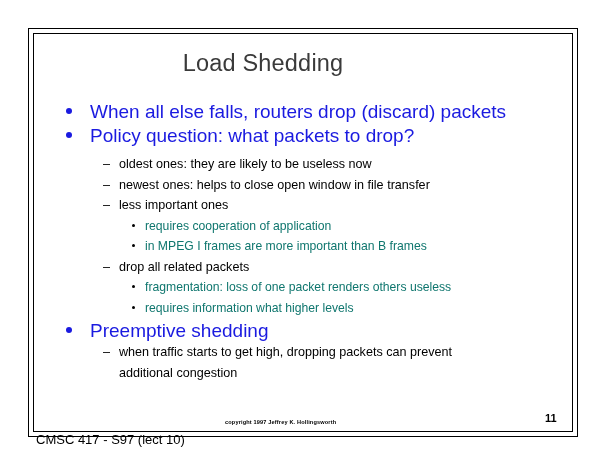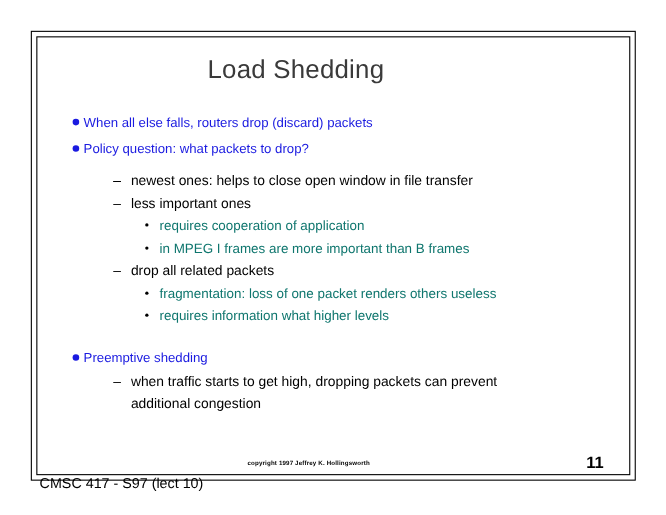--- a/index.html
+++ b/index.html
@@ -38,43 +38,43 @@
     top: 33px;
     width: 540px;
     height: 399px;
     border: 1.3px solid #000000;
     box-sizing: border-box;
     background: #ffffff;
   }
 
   .slide-title {
     position: absolute;
-    left: 34px;
+    left: 28px;
     top: 50px;
     width: 470px;
     text-align: center;
     font-size: 23.5px;
     color: #3a3a3a;
     letter-spacing: 0.2px;
     white-space: nowrap;
   }
 
   .body-area {
     position: absolute;
     left: 33px;
     top: 100px;
     width: 540px;
   }
 
   
   .lvl1 {
     position: relative;
     color: #1a1ae0;
-    font-size: 12px;
-    padding-left: 43px;
+    font-size: 19px;
+    padding-left: 57px;
     line-height: 23px;
     white-space: nowrap;
   }
   .lvl1 .dot {
     position: absolute;
     left: 33px;
     top: 8px;
     width: 6px;
     height: 6px;
     border-radius: 50%;
@@ -111,21 +111,21 @@
     top: 8px;
     width: 3.4px;
     height: 3.4px;
     border-radius: 50%;
     background: #000000;
   }
 
   .sp-before-1 { margin-top: 0px; }
   .sp-before-2 { margin-top: 1px; }
   .sp-before-3 { margin-top: 7px; }
-  .sp-before-4 { margin-top: 16px; }
+  .sp-before-4 { margin-top: 1px; }
   .wrapline { }
 
   
   .footer-left {
     position: absolute;
     left: 36px;
     top: 432px;
     font-size: 13px;
     color: #000000;
     white-space: nowrap;
@@ -135,23 +135,23 @@
     left: 225px;
     top: 419px;
     font-size: 5.6px;
     color: #000000;
     font-weight: bold;
     letter-spacing: 0.15px;
     white-space: nowrap;
   }
   .footer-page {
     position: absolute;
-    left: 533px;
+    left: 545px;
     top: 412px;
-    font-size: 15px;
+    font-size: 11px;
     font-weight: bold;
     color: #000000;
   }
 </style>
 </head>
 <body>
 
 <div id="slide-root">
 
   <div class="frame-outer"></div>
@@ -166,20 +166,21 @@
       <span>When all else falls, routers drop (discard) packets</span>
     </div>
 
     <div class="lvl1 sp-before-2">
       <span class="dot"></span>
       <span>Policy question: what packets to drop?</span>
     </div>
 
     <div class="lvl2 sp-before-3">
       <span class="dash">–</span>
+      <span>oldest ones: they are likely to be useless now</span>
     </div>
 
     <div class="lvl2">
       <span class="dash">–</span>
       <span>newest ones: helps to close open window in file transfer</span>
     </div>
 
     <div class="lvl2">
       <span class="dash">–</span>
       <span>less important ones</span>

